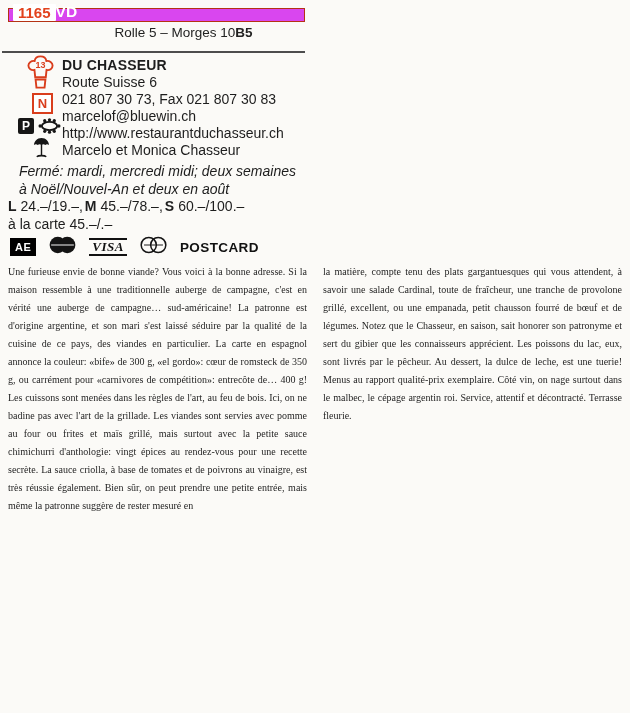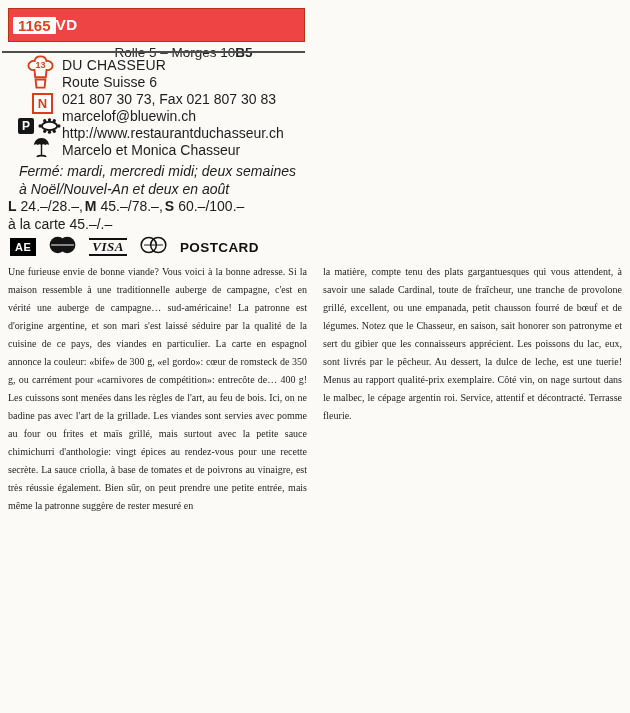--- a/index.html
+++ b/index.html
@@ -8,41 +8,41 @@
     background:#fbfaf7;
     font-family:"Liberation Sans",sans-serif;
     color:#1b1b1b;
     -webkit-font-smoothing:antialiased;
   }
   .page{position:relative;width:630px;height:713px;}
 
   
   .head{position:absolute;left:8px;top:8px;width:297px;}
   .redbar{
-    display:flex;align-items:center;height:34px;
-    background:#ef4444;border:1px solid #b53314;box-sizing:border-box;
+    display:flex;align-items:flex-end;height:14px;
+    background:#d946ef;border:1px solid #b53314;box-sizing:border-box;
   }
   .numbox{
     background:#fff;color:#e2421d;font-weight:bold;font-size:15px;
     line-height:17px;padding:0 5px;margin-left:4px;border-radius:1px;
   }
   .city{color:#fff;font-weight:bold;font-size:15.5px;letter-spacing:.3px;margin-left:7px;flex:1;}
   .canton{color:#fff;font-weight:bold;font-size:15.5px;margin-right:7px;}
   .subrow{
     display:flex;justify-content:center;align-items:baseline;
     font-size:13.5px;padding:3px 3px 4px 57px;color:#222;
   }
   .mapref{font-weight:bold;}
   .rule{position:absolute;left:2px;top:51px;width:303px;height:0;
     border:none;border-top:2px solid #4d4d4d;margin:0;}
 
   
   .info{position:absolute;left:8px;top:57px;width:300px;}
   .info .line{margin-left:54px;font-size:14px;line-height:17px;color:#1d1d1d;}
-  .rname{color:#d93d1c;font-weight:normal;font-size:15px;letter-spacing:.2px;}
+  .rname{color:#d93d1c;font-weight:bold;font-size:15px;letter-spacing:.2px;}
   .owners{font-weight:500;}
   .iconpos{position:absolute;}
   .nbox{
     width:17px;height:17px;border:2.5px solid #d93d1c;color:#d93d1c;
     font-weight:800;font-size:13px;line-height:17px;text-align:center;
     box-sizing:content-box;background:#fff;
   }
   .pbox{
     width:16px;height:16px;background:#161616;color:#fff;border-radius:2px;
     font-weight:bold;font-size:12px;line-height:16px;text-align:center;
@@ -139,21 +139,21 @@
     <div class="line">http://www.restaurantduchasseur.ch</div>
     <div class="line owners">Marcelo et Monica Chasseur</div>
   </div>
 
   <div class="closed">
     <div>Fermé: mardi, mercredi midi; deux semaines</div>
     <div>à Noël/Nouvel-An et deux en août</div>
   </div>
 
   <div class="prices">
-    <div><span class="plabel">L</span><span class="pval">24.–/28.–,</span><span class="plabel">M</span><span class="pval">45.–/78.–,</span><span class="plabel">S</span><span class="pval">60.–/100.–</span></div>
+    <div><span class="plabel">L</span><span class="pval">24.–/19.–,</span><span class="plabel">M</span><span class="pval">45.–/78.–,</span><span class="plabel">S</span><span class="pval">60.–/100.–</span></div>
     <div>à la carte 45.–/.–</div>
   </div>
 
   <div class="cards">
     <span class="amex">AE</span>
     <span>
       <svg width="29" height="18" viewBox="0 0 30 19">
         <circle cx="10" cy="9.5" r="8.6" fill="#141414"></circle>
         <circle cx="20" cy="9.5" r="8.6" fill="#141414"></circle>
         <path d="M3 9.5 h24" stroke="#ffffff" stroke-width="1.2" opacity="0.85"></path>

